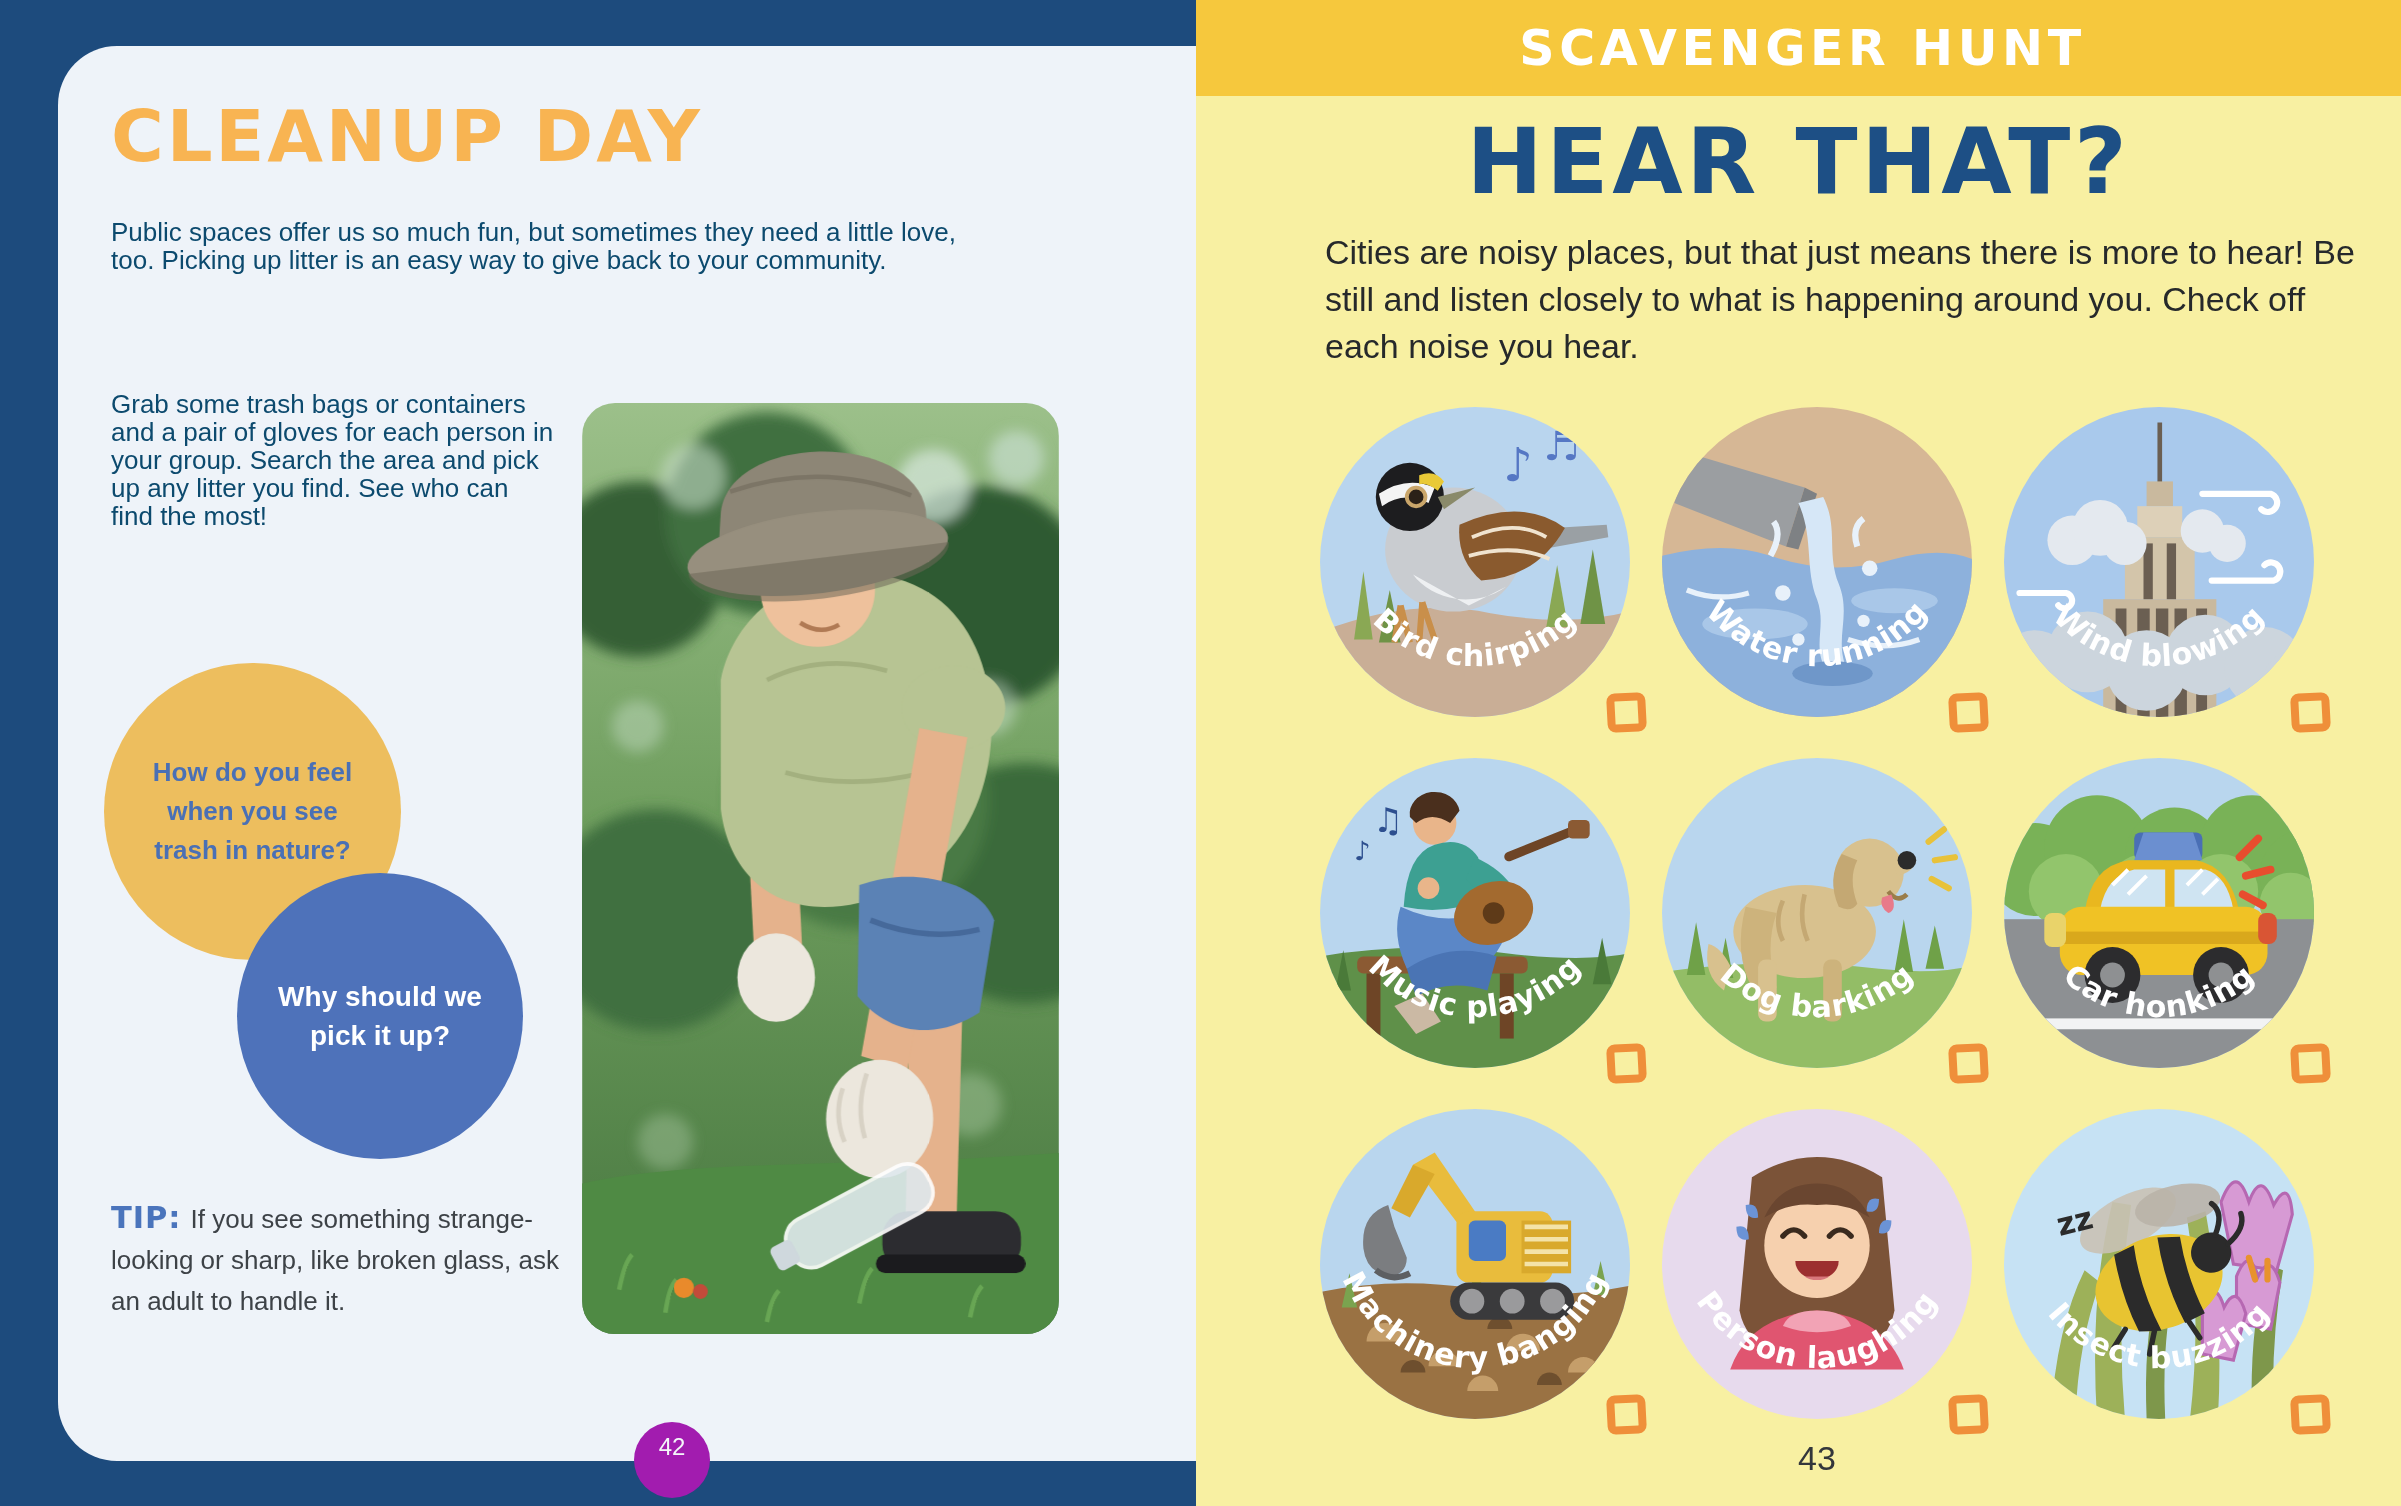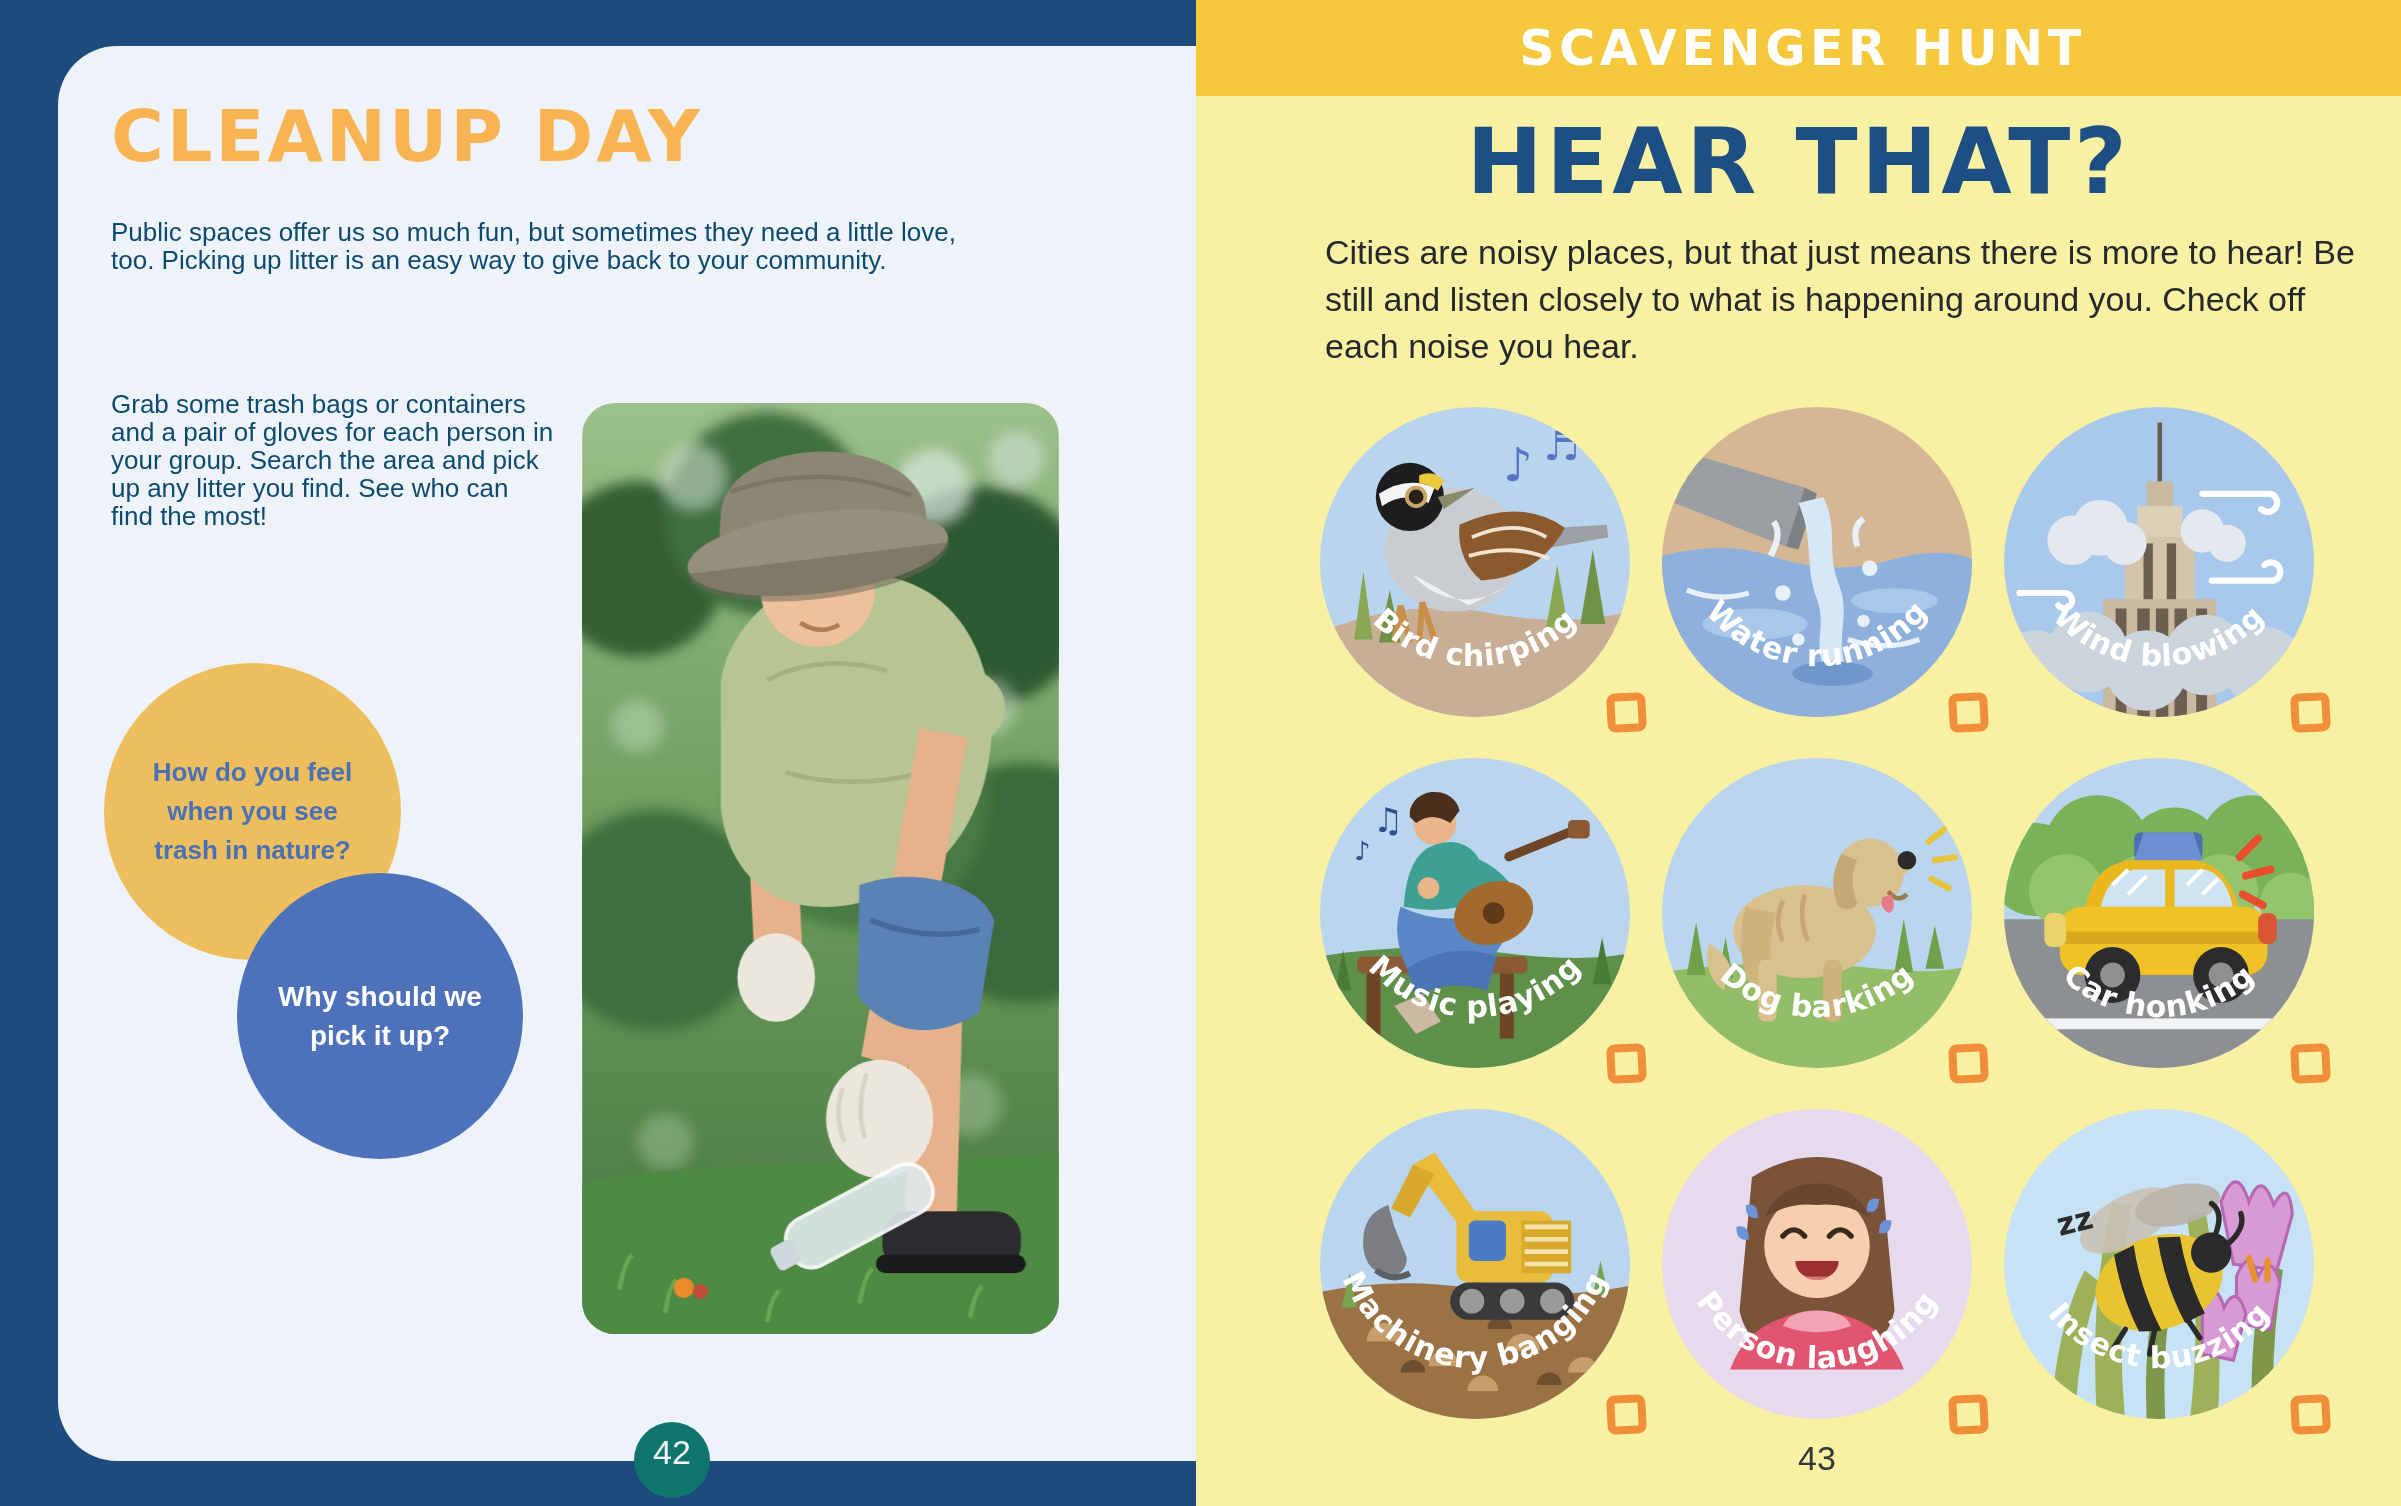--- a/index.html
+++ b/index.html
@@ -23,22 +23,22 @@
           color:#4a70b5; font-size:26px; line-height:39px; }
   .bubble-yellow .inner { width:226px; }
   .tip { position:absolute; left:53px; top:1151px; width:471px; color:#3d4247;
          font-size:26px; line-height:41px; }
   .tip-label { font-family:"DejaVu Sans", sans-serif; font-weight:800; color:#4a74bc;
          font-size:30.5px; letter-spacing:0.9px; margin-right:9.2px; }
   .photo { position:absolute; left:524px; top:357px; width:477px; height:931px;
          border-radius:33px; overflow:hidden; }
   .photo svg { display:block; }
   .badge42 { position:absolute; left:50%; transform:translateX(-50%); bottom:-37px;
-         width:76px; height:76px; border-radius:50%; background:#0f766e; color:#f4f6f9;
-         font-size:34px; display:flex; justify-content:center; padding-top:11px;text-align:right; }
+         width:76px; height:76px; border-radius:50%; background:#a21caf; color:#f4f6f9;
+         font-size:24px; display:flex; justify-content:center; padding-top:11px;text-align:right; }
 
   
   .right-page { position:absolute; left:1196px; top:0; width:1205px; height:1506px; background:#f8f0a2; }
   .banner { height:96px; background:#f6c83d; display:flex; align-items:center; justify-content:center;padding-left:8px; }
   .banner-text { font-family:"DejaVu Sans", sans-serif; font-weight:800; font-size:49px;
          color:#ffffff; letter-spacing:4.6px; }
   .hear-title { margin-top:13px; text-align:center; font-family:"DejaVu Sans", sans-serif;
          font-weight:900; font-size:91px; color:#1d4f85; letter-spacing:3.7px; }
   .intro { margin:14.8px 0 0 129px; width:1030px; font-size:34px; line-height:47px; color:#26292b; }
   .sound-grid { margin-top:37px; padding-left:108px; display:grid;
@@ -132,20 +132,21 @@
       </svg>
     </div>
 
     <div class="bubble bubble-yellow">
       <div class="inner">How do you feel when you see trash in nature?</div>
     </div>
     <div class="bubble bubble-blue">
       <div class="inner">Why should we pick it up?</div>
     </div>
 
+    <p class="tip"><span class="tip-label">TIP:</span><span>If you see something strange-looking or sharp, like broken glass, ask an adult to handle it.</span></p>
 
     <div class="badge42">42</div>
   </div>
 
   <div class="right-page">
     <div class="banner">
       <span class="banner-text">SCAVENGER HUNT</span>
     </div>
     <div class="hear-title">HEAR THAT?</div>
     <p class="intro">Cities are noisy places, but that just means there is more to hear! Be still and listen closely to what is happening around you. Check off each noise you hear.</p>

